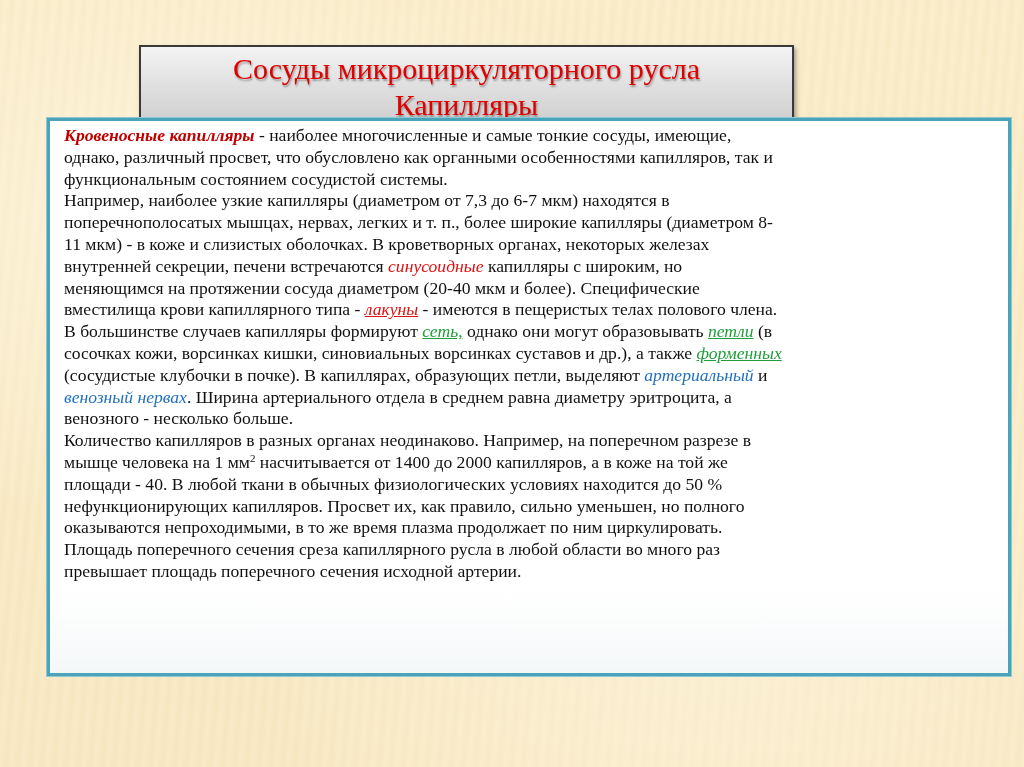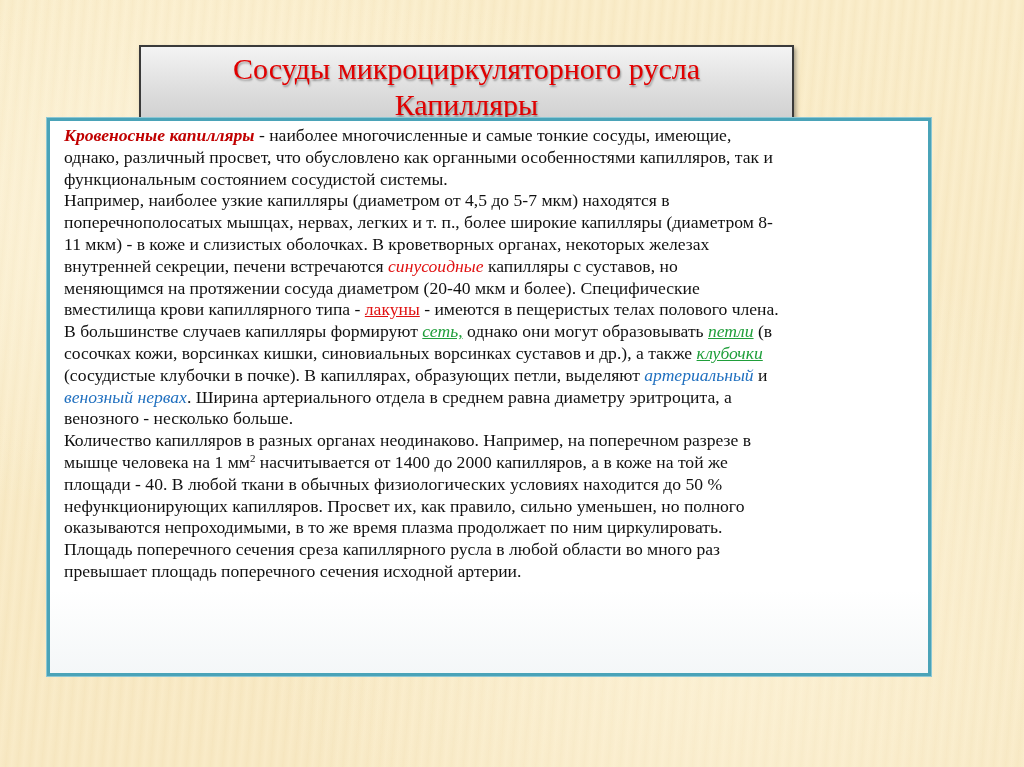--- a/index.html
+++ b/index.html
@@ -35,63 +35,63 @@
     padding-top: 4px;
     box-sizing: border-box;
     text-shadow: 1px 2px 2px rgba(0,0,0,0.35);
     margin-top: 27px;
   }
   .title-box .line { display: block; }
   .content-box {
     position: absolute;
     left: 47px;
     top: 118px;
-    width: 884px;
+    width: 964px;
     height: 558px;
     box-sizing: border-box;
     border: 3px solid #4aa3b8;
     outline: 1px solid #8cc7d4;
     background: linear-gradient(180deg, #ffffff 0%, #ffffff 85%, #f4f7f8 100%);
     padding: 4px 14px 0 14px;
     color: #111;
     font-size: 17.6px;
     line-height: 21.8px;
   }
   .content-box .ln { display: block; white-space: nowrap; }
   .term-red-bold {
     color: #c00000;
     font-style: italic;
     font-weight: bold;
   }
   .term-red { color: #e01010; font-style: italic; }
-  .term-red-ul { color: #e01010; text-decoration: underline; margin-top: 20px; }
+  .term-red-ul { color: #e01010; font-style: italic; text-decoration: underline; margin-top: 20px; }
   .term-green-ul { color: #1f9e3a; font-style: italic; text-decoration: underline; }
   .term-blue { color: #1f6fbf; font-style: italic; }
   sup { font-size: 11px; vertical-align: 6px; line-height: 0; }
 </style>
 </head>
 <body>
 
 <div class="title-box">
   <span class="line">Сосуды микроциркуляторного русла</span>
   <span class="line">Капилляры</span>
 </div>
 
 <div class="content-box">
   <span class="ln"><span class="term-red-bold">Кровеносные капилляры</span><span> - наиболее многочисленные и самые тонкие сосуды, имеющие,</span></span>
   <span class="ln">однако, различный просвет, что обусловлено как органными особенностями капилляров, так и</span>
   <span class="ln">функциональным состоянием сосудистой системы.</span>
-  <span class="ln">Например, наиболее узкие капилляры (диаметром от 4,5 до 5-7 мкм) находятся в</span>
+  <span class="ln">Например, наиболее узкие капилляры (диаметром от 7,3 до 6-7 мкм) находятся в</span>
   <span class="ln">поперечнополосатых мышцах, нервах, легких и т. п., более широкие капилляры (диаметром 8-</span>
   <span class="ln">11 мкм) - в коже и слизистых оболочках. В кроветворных органах, некоторых железах</span>
-  <span class="ln"><span>внутренней секреции, печени встречаются </span><span class="term-red">синусоидные</span><span> капилляры с суставов, но</span></span>
+  <span class="ln"><span>внутренней секреции, печени встречаются </span><span class="term-red">синусоидные</span><span> капилляры с широким, но</span></span>
   <span class="ln">меняющимся на протяжении сосуда диаметром (20-40 мкм и более). Специфические</span>
   <span class="ln"><span>вместилища крови капиллярного типа - </span><span class="term-red-ul">лакуны</span><span> - имеются в пещеристых телах полового члена.</span></span>
   <span class="ln"><span>В большинстве случаев капилляры формируют </span><span class="term-green-ul">сеть,</span><span> однако они могут образовывать </span><span class="term-green-ul">петли</span><span> (в</span></span>
-  <span class="ln"><span>сосочках кожи, ворсинках кишки, синовиальных ворсинках суставов и др.), а также </span><span class="term-green-ul">клубочки</span></span>
+  <span class="ln"><span>сосочках кожи, ворсинках кишки, синовиальных ворсинках суставов и др.), а также </span><span class="term-green-ul">форменных</span></span>
   <span class="ln"><span>(сосудистые клубочки в почке). В капиллярах, образующих петли, выделяют </span><span class="term-blue">артериальный</span><span> и</span></span>
   <span class="ln"><span class="term-blue">венозный нервах</span><span>. Ширина артериального отдела в среднем равна диаметру эритроцита, а</span></span>
   <span class="ln">венозного - несколько больше.</span>
   <span class="ln">Количество капилляров в разных органах неодинаково. Например, на поперечном разрезе в</span>
   <span class="ln"><span>мышце человека на 1 мм</span><sup>2</sup><span> насчитывается от 1400 до 2000 капилляров, а в коже на той же</span></span>
   <span class="ln">площади - 40. В любой ткани в обычных физиологических условиях находится до 50 %</span>
   <span class="ln">нефункционирующих капилляров. Просвет их, как правило, сильно уменьшен, но полного</span>
   <span class="ln">оказываются непроходимыми, в то же время плазма продолжает по ним циркулировать.</span>
   <span class="ln">Площадь поперечного сечения среза капиллярного русла в любой области во много раз</span>
   <span class="ln">превышает площадь поперечного сечения исходной артерии.</span>

